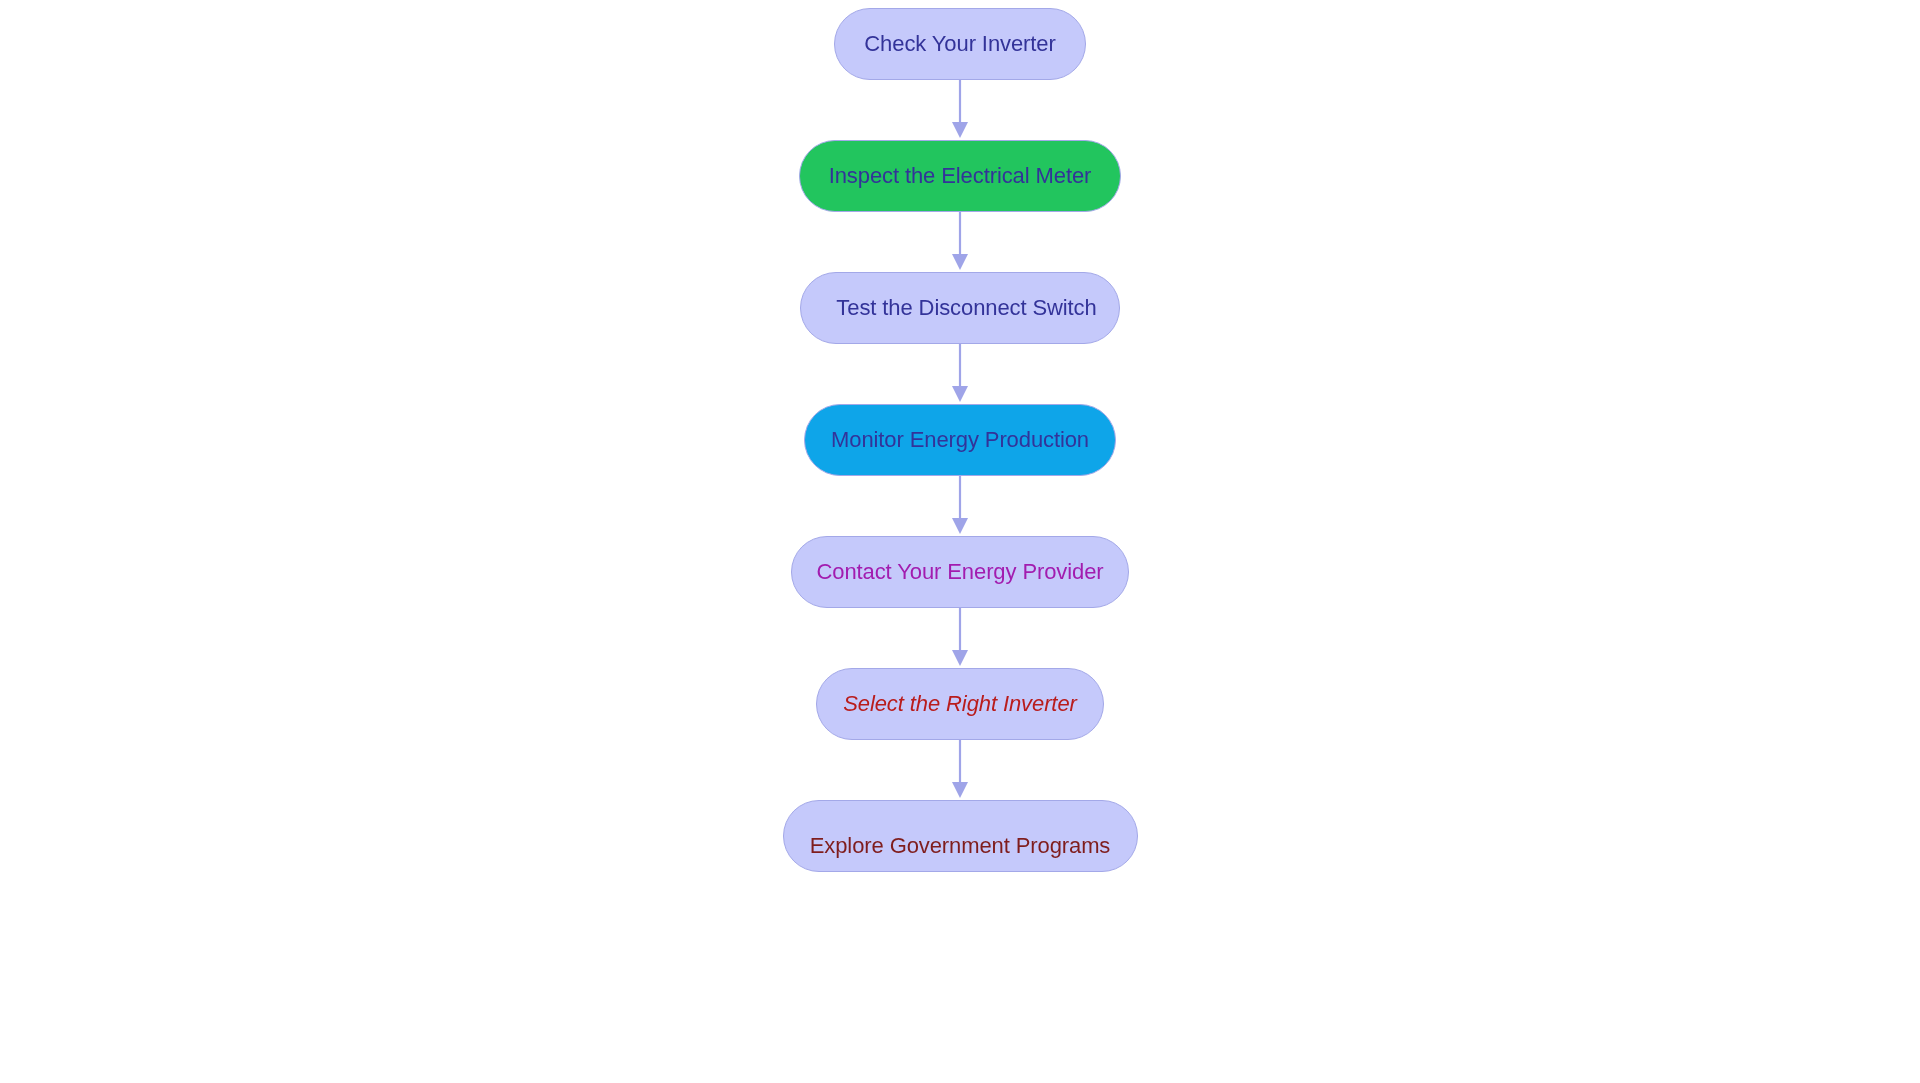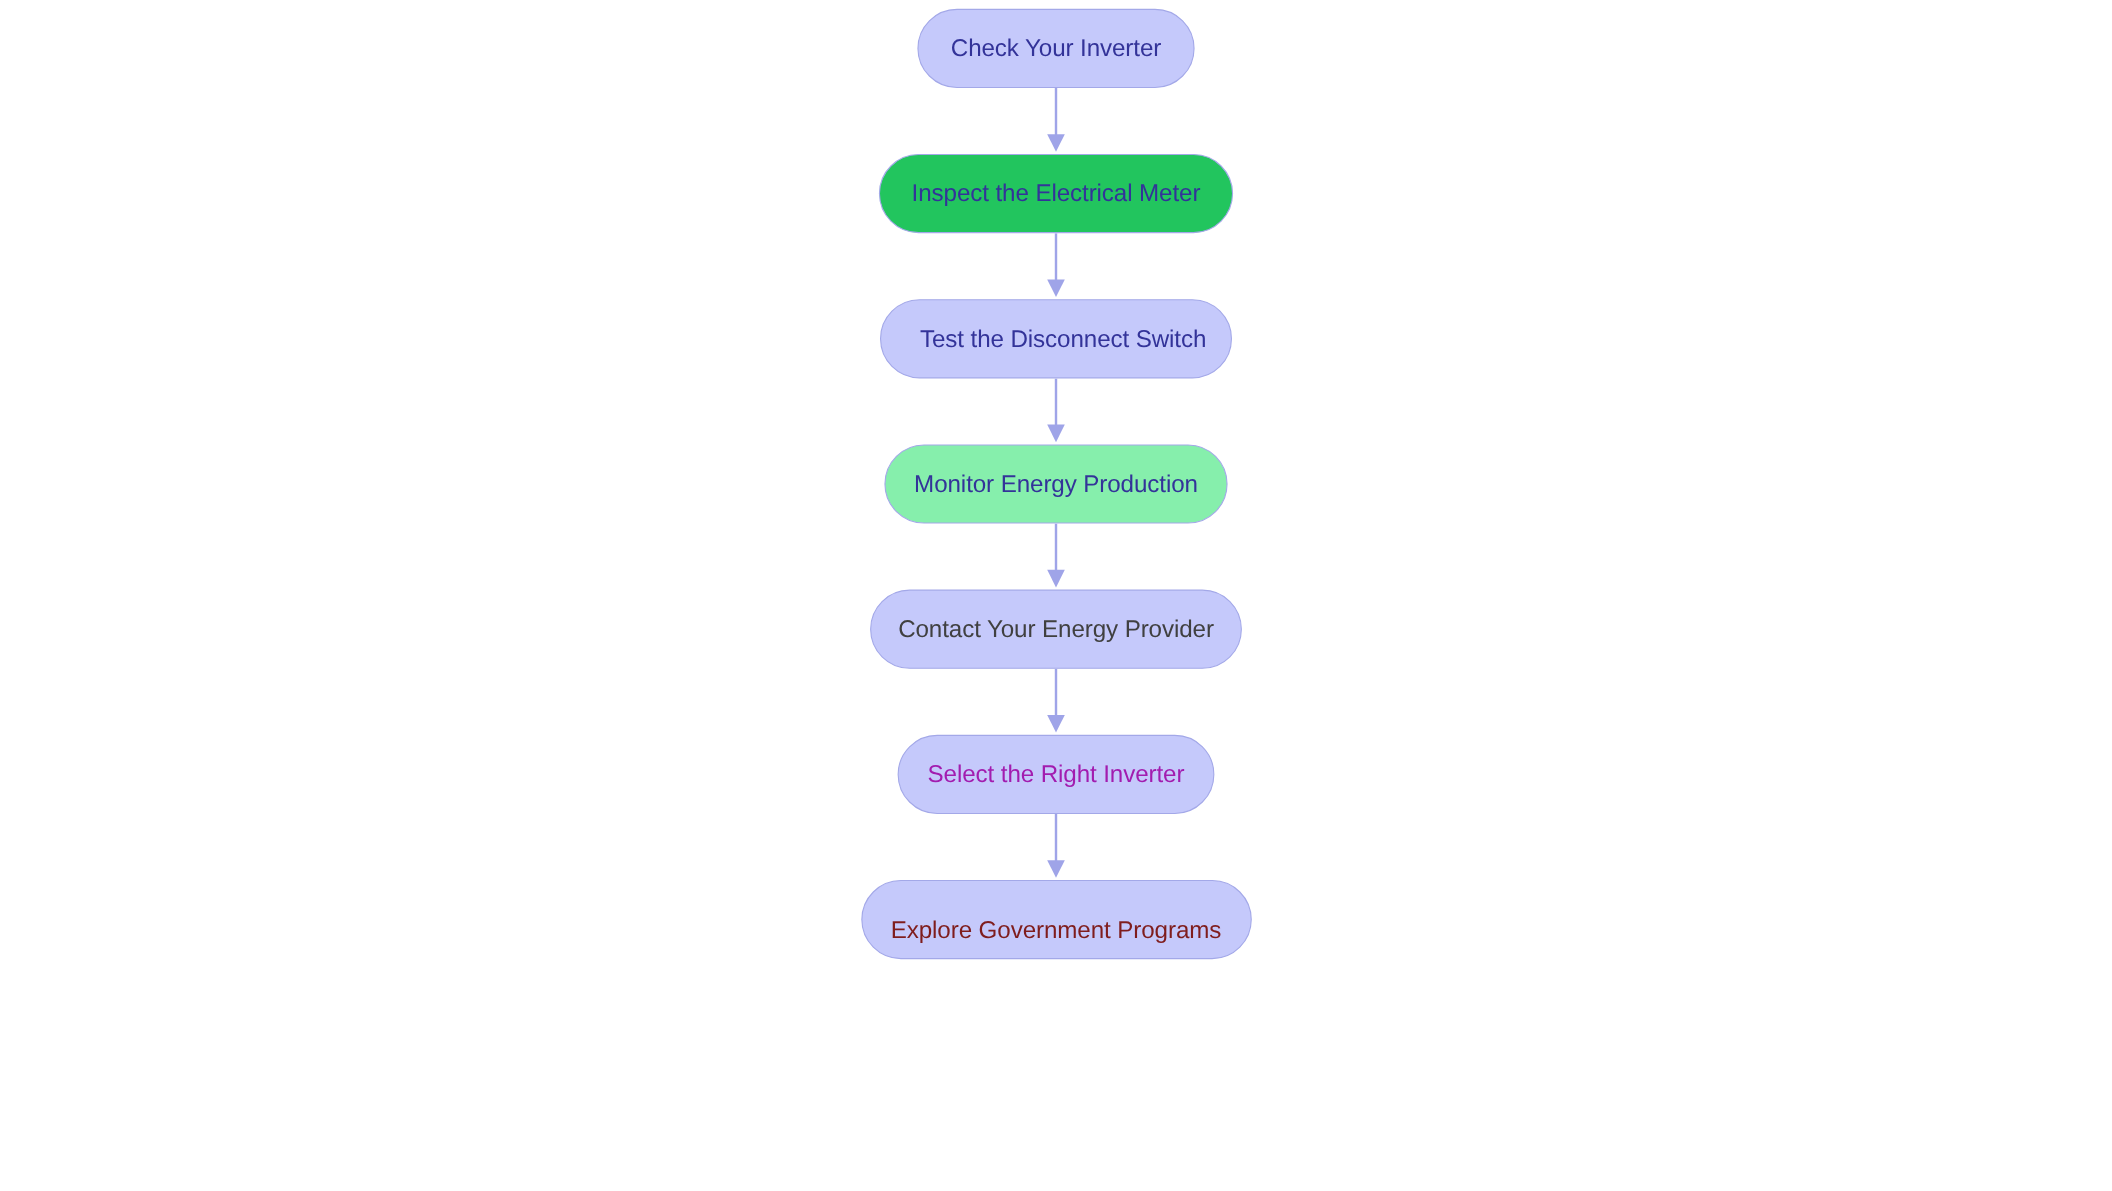--- a/index.html
+++ b/index.html
@@ -93,40 +93,40 @@
 
     <div class="flow-node" style="width: 320px; background: rgb(197, 201, 251); border-color: rgb(163, 168, 232);">
       <span class="flow-node-label" style="color: rgb(51, 51, 153); margin-left: 13px;">Test the Disconnect Switch</span>
     </div>
 
     <svg class="flow-connector" viewBox="0 0 30 60" xmlns="http://www.w3.org/2000/svg">
       <line x1="15" y1="0" x2="15" y2="44" stroke="#9fa4e8" stroke-width="2.2"></line>
       <polygon points="7,42 23,42 15,58" fill="#9fa4e8"></polygon>
     </svg>
 
-    <div class="flow-node" style="width: 312px; background: #86efac; border-color: rgb(163, 168, 232);">
+    <div class="flow-node" style="width: 312px; background: #0ea5e9; border-color: rgb(163, 168, 232);">
       <span class="flow-node-label" style="color: rgb(51, 51, 153);">Monitor Energy Production</span>
     </div>
 
     <svg class="flow-connector" viewBox="0 0 30 60" xmlns="http://www.w3.org/2000/svg">
       <line x1="15" y1="0" x2="15" y2="44" stroke="#9fa4e8" stroke-width="2.2"></line>
       <polygon points="7,42 23,42 15,58" fill="#9fa4e8"></polygon>
     </svg>
 
     <div class="flow-node" style="width: 338px; background: rgb(197, 201, 251); border-color: rgb(163, 168, 232);">
-      <span class="flow-node-label" style="color: #404040;">Contact Your Energy Provider</span>
+      <span class="flow-node-label" style="color: #a21caf;">Contact Your Energy Provider</span>
     </div>
 
     <svg class="flow-connector" viewBox="0 0 30 60" xmlns="http://www.w3.org/2000/svg">
       <line x1="15" y1="0" x2="15" y2="44" stroke="#9fa4e8" stroke-width="2.2"></line>
       <polygon points="7,42 23,42 15,58" fill="#9fa4e8"></polygon>
     </svg>
 
     <div class="flow-node" style="width: 288px; background: rgb(197, 201, 251); border-color: rgb(163, 168, 232);">
-      <span class="flow-node-label" style="color: #a21caf;">Select the Right Inverter</span>
+      <span class="flow-node-label" style="color: #b91c1c; font-style: italic;">Select the Right Inverter</span>
     </div>
 
     <svg class="flow-connector" viewBox="0 0 30 60" xmlns="http://www.w3.org/2000/svg">
       <line x1="15" y1="0" x2="15" y2="44" stroke="#9fa4e8" stroke-width="2.2"></line>
       <polygon points="7,42 23,42 15,58" fill="#9fa4e8"></polygon>
     </svg>
 
     <div class="flow-node" style="width: 355px; background: rgb(197, 201, 251); border-color: rgb(163, 168, 232);">
       <span class="flow-node-label" style="color: #7f1d1d; margin-top: 20px;">Explore Government Programs</span>
     </div>

